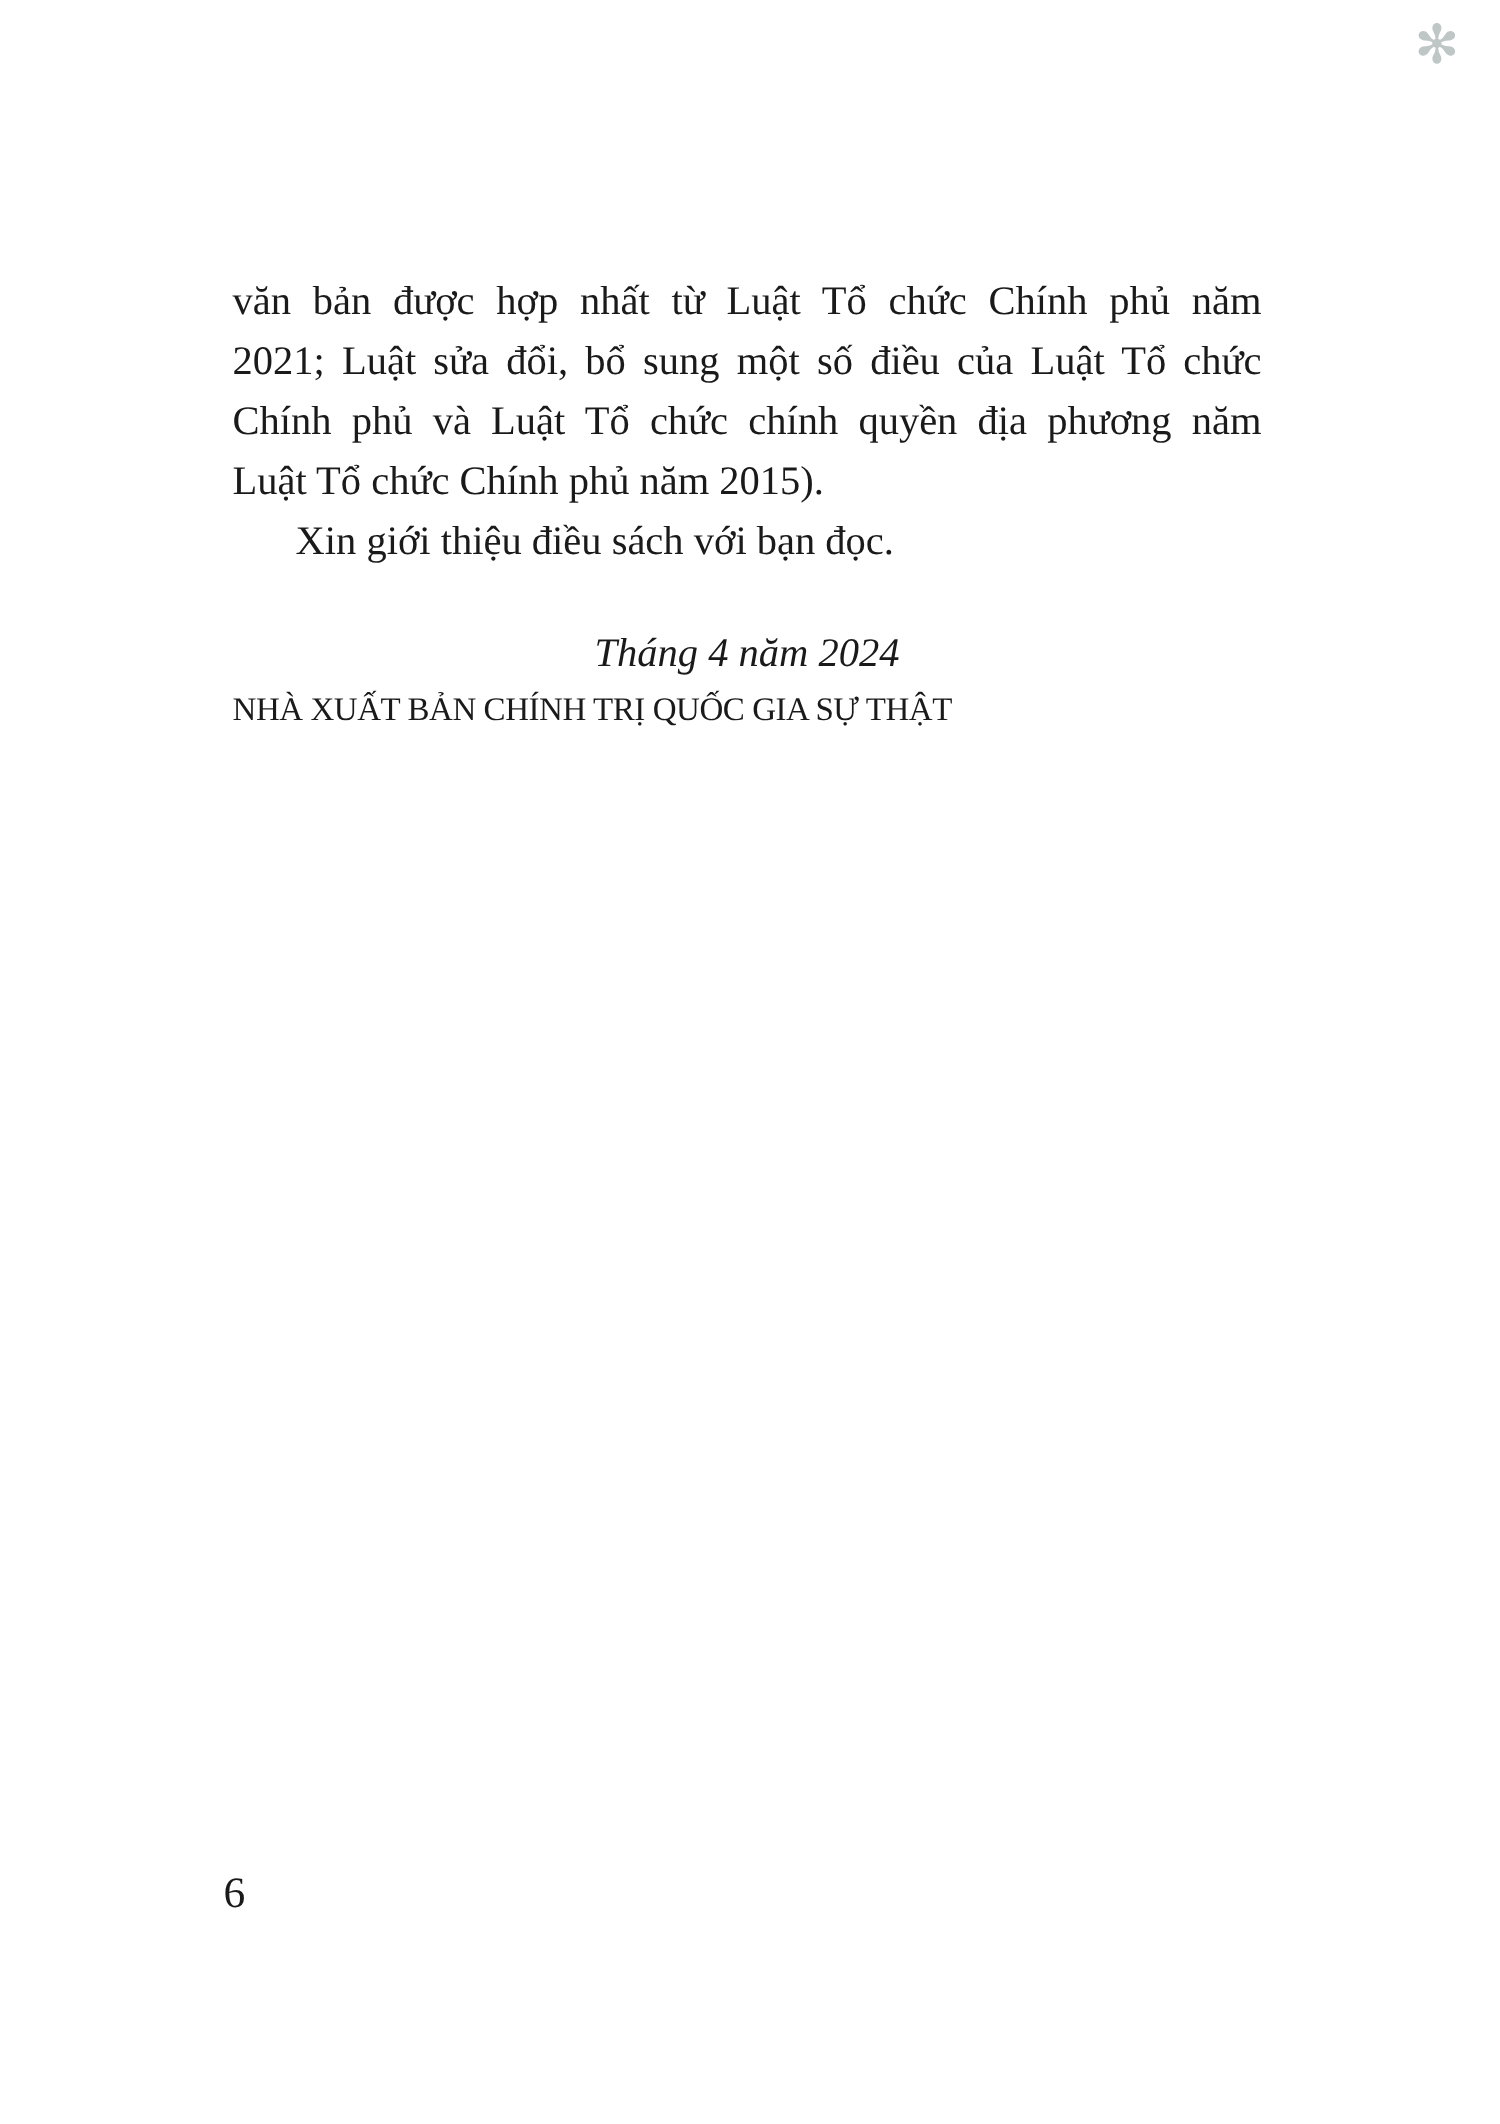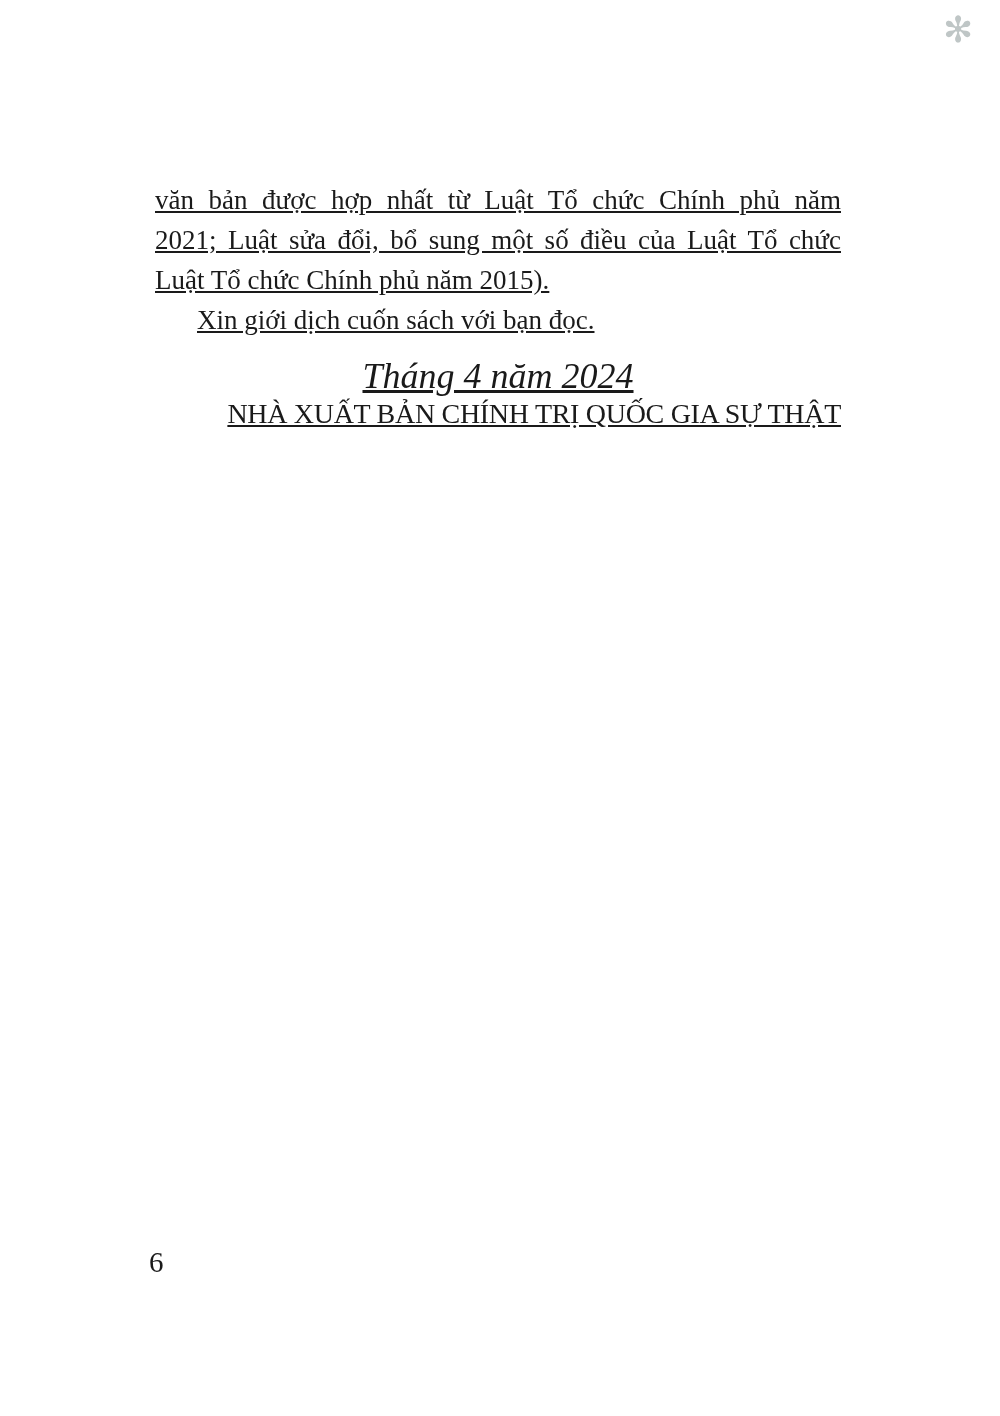--- a/index.html
+++ b/index.html
@@ -31,51 +31,50 @@
     text-align: center;
     color: #bfc6c6;
     user-select: none;
   }
 
   .content {
     position: absolute;
     left: 155px;
     top: 180px;
     width: 686px;
-    text-decoration: underline;
   }
 
   .body-line {
     font-size: 27px;
     line-height: 40px;
     white-space: nowrap;
   }
 
   .body-line.justified {
     white-space: normal;
     text-align: justify;
     text-align-last: justify;
   }
 
   .body-line.indent {
     padding-left: 42px;
   }
 
   .date-line {
-    margin-top: 17px;
-    font-size: 36px;
+    margin-top: 36px;
+    font-size: 27px;
     line-height: 38px;
     font-style: italic;
     text-align: center;
   }
 
   .publisher-line {
-    font-size: 28px;
+    font-size: 22px;
     line-height: 38px;
-    text-align: right;
+    text-align: left;
     letter-spacing: -0.3px;
     white-space: nowrap;
   }
 
   .page-number {
     position: absolute;
     left: 149px;
     top: 1242px;
     font-size: 29px;
     line-height: 40px;
@@ -87,25 +86,26 @@
 <div class="page">
 
   <span class="corner-glyph">✻</span>
 
   <div class="content">
 
     <p class="body-line justified">văn bản được hợp nhất từ Luật Tổ chức Chính phủ năm</p>
 
     <p class="body-line justified">2021; Luật sửa đổi, bổ sung một số điều của Luật Tổ chức</p>
 
+    <p class="body-line justified">Chính phủ và Luật Tổ chức chính quyền địa phương năm</p>
 
 
     <p class="body-line">Luật Tổ chức Chính phủ năm 2015).</p>
 
-    <p class="body-line indent">Xin giới dịch cuốn sách với bạn đọc.</p>
+    <p class="body-line indent">Xin giới thiệu điều sách với bạn đọc.</p>
 
     <p class="date-line">Tháng 4 năm 2024</p>
 
     <p class="publisher-line">NHÀ XUẤT BẢN CHÍNH TRỊ QUỐC GIA SỰ THẬT</p>
 
   </div>
 
   <div class="page-number">6</div>
 
 </div>

